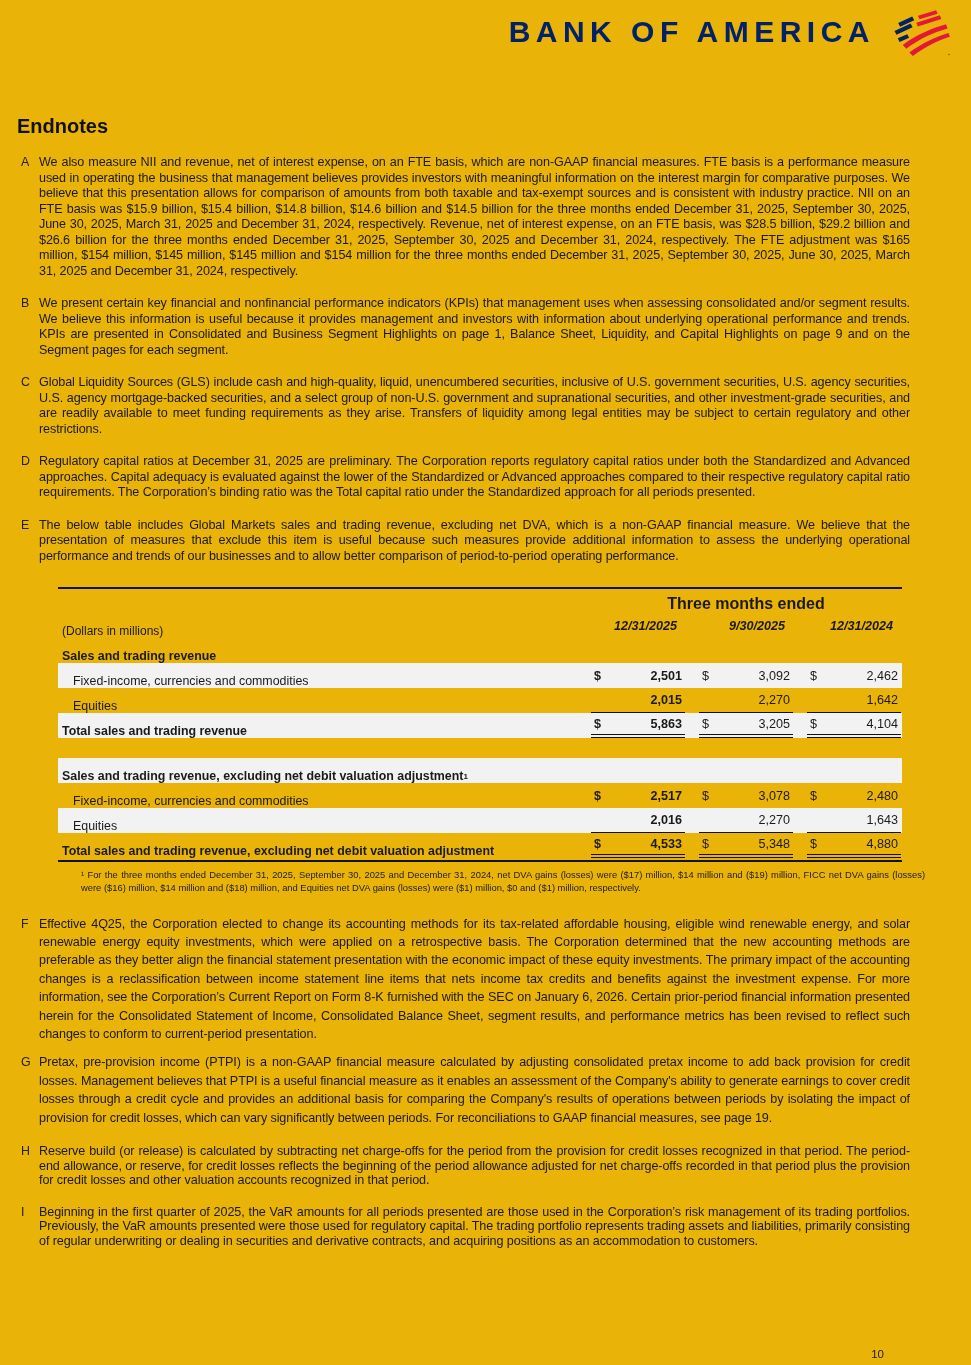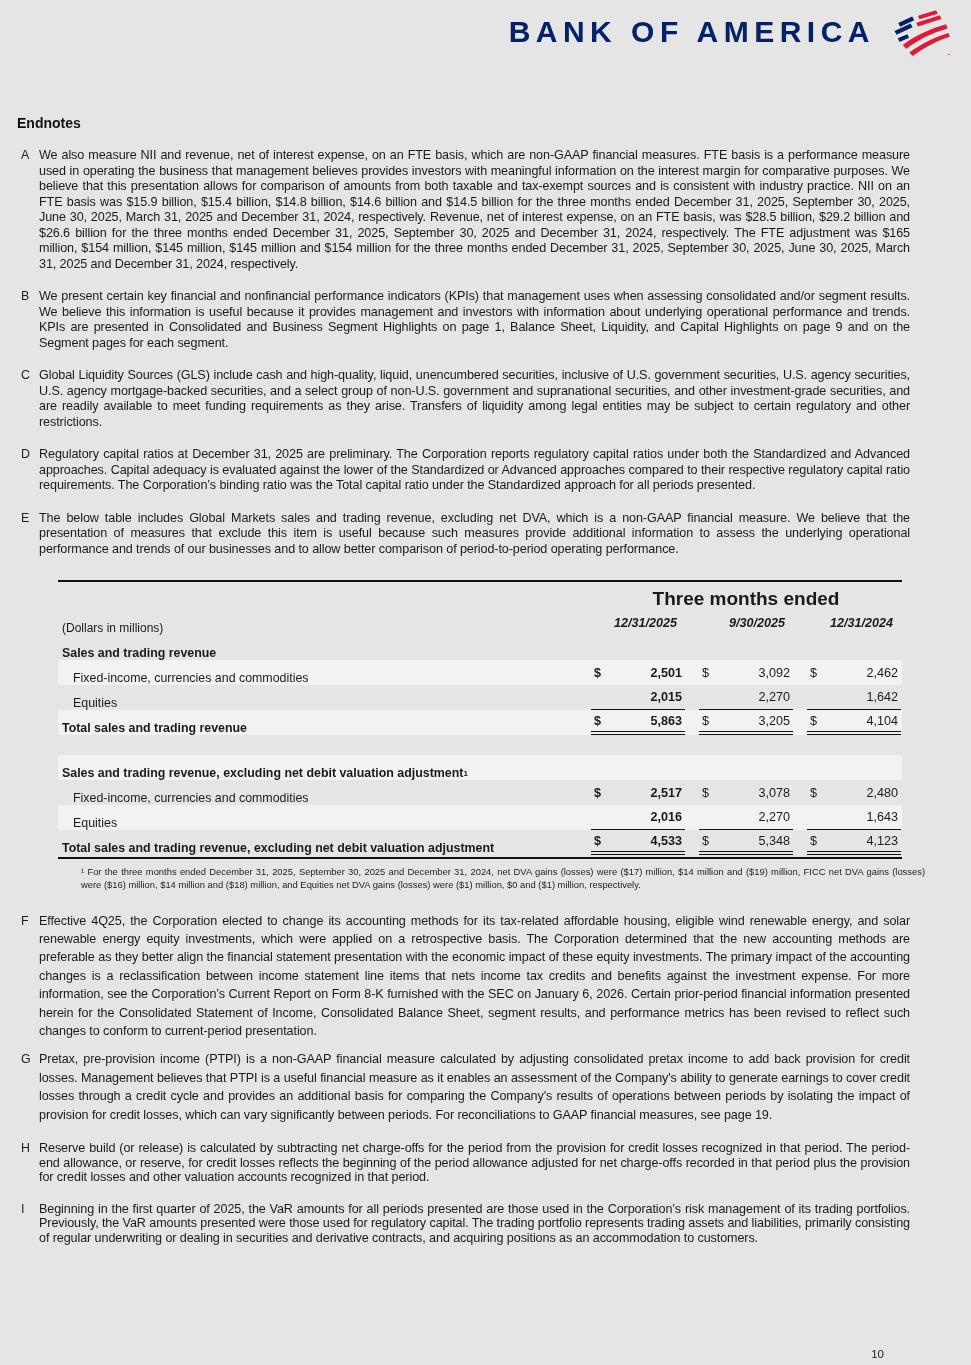--- a/index.html
+++ b/index.html
@@ -1,40 +1,40 @@
 <!DOCTYPE html>
 <html><head>
 <meta charset="utf-8">
 <style>
   * { margin:0; padding:0; box-sizing:border-box; }
   html,body { background:#ffffff; }
   .page {
     position:relative;
     width:971px; height:1365px;
-    background:#e5e5e5;
+    background:#eab308;
     font-family:"Liberation Sans", sans-serif;
     color:#1a1a1a;
     overflow:hidden;
   }
   
   .logo-row {
     display:flex; justify-content:flex-end;
     padding:12px 20px 0 0; height:58px;
   }
   .logo { display:flex; align-items:flex-start; gap:10px; }
   .logo-text {
     color:#012169; font-weight:bold;
     font-size:30px; letter-spacing:5.5px;
     line-height:40px; white-space:nowrap;
   }
   .flag { width:66px; height:50px; margin-top:-4px; }
   
   .doc-title {
     margin:57px 0 17px 17px;
-    font-size:14px; font-weight:bold; color:#111;
+    font-size:20px; font-weight:bold; color:#111;
   }
   
   .endnote { display:flex; margin-bottom:17px; }
   .endnote .en-label {
     flex:none; width:39px; padding-left:21px;
     font-size:12.4px; line-height:15.5px; color:#222;
   }
   .endnote .en-text {
     flex:1; margin-right:61px;
     text-align:justify;
@@ -54,21 +54,21 @@
     column-gap:14px;
     min-height:25px;
   }
   .trow.hrow { min-height:24px; }
   .shaded { background:#f2f2f2; }
   .lcell { display:flex; align-items:center; padding-left:4px; font-size:12.4px;margin-top:11px; }
   .lcell.indent { padding-left:15px; }
   .lcell.bold, .bold { font-weight:bold; }
   .span-head {
     grid-column:2 / 5; display:flex; align-items:center; justify-content:center;
-    font-weight:bold; font-size:19px; padding-top:6px;
+    font-weight:bold; font-size:16px; padding-top:6px;
   }
   .datecell {
     display:flex; align-items:center; justify-content:flex-end;
     font-weight:bold; font-size:12.6px; padding-right:8px;font-style:italic;
   }
   .dollars-note { font-size:12px; }
   .vcell {
     display:flex; align-items:center; justify-content:space-between;
     padding:0 3px; font-size:12.6px;
   }
@@ -260,21 +260,21 @@
           <div class="vcell col-bold u2">
               <span class="cur">$</span>
               <span class="val">4,533</span>
             </div>
           <div class="vcell u2">
               <span class="cur">$</span>
               <span class="val">5,348</span>
             </div>
           <div class="vcell u2">
               <span class="cur">$</span>
-              <span class="val">4,123</span>
+              <span class="val">4,880</span>
             </div>
         </div>
 
       </div>
 
       <p class="t-footnote">¹ For the three months ended December 31, 2025, September 30, 2025 and December 31, 2024, net DVA gains (losses) were ($17) million, $14 million and ($19) million, FICC net DVA gains (losses) were ($16) million, $14 million and ($18) million, and Equities net DVA gains (losses) were ($1) million, $0 and ($1) million, respectively.</p>
     </div>
 
     <div class="endnote lh-b gap-sm">
       <span class="en-label">F</span>

